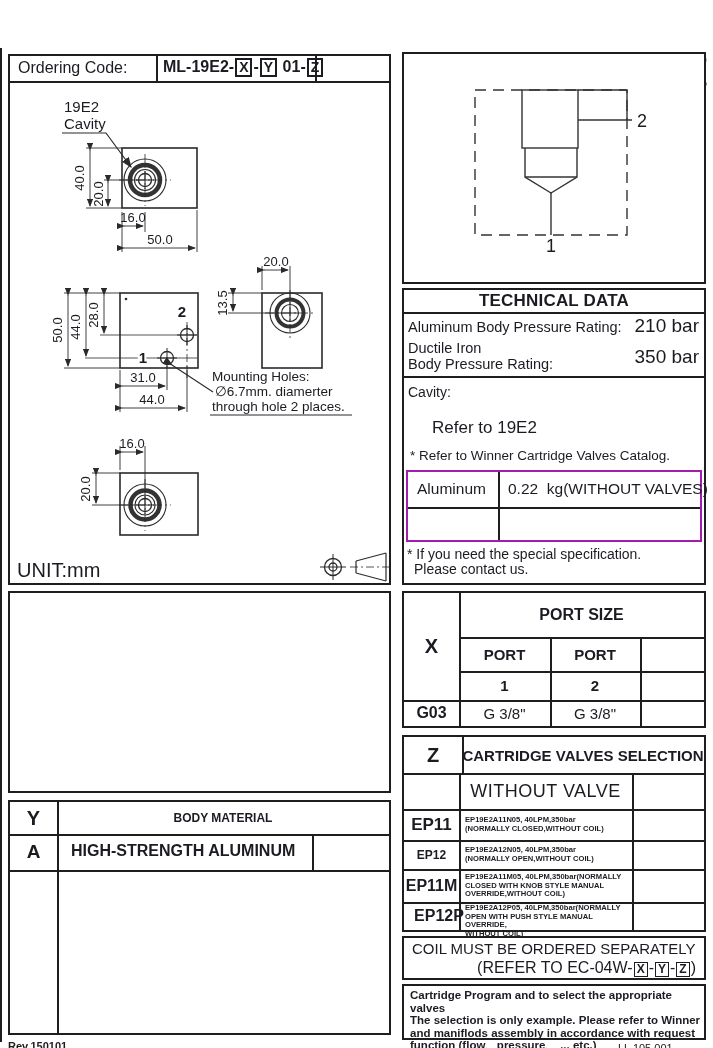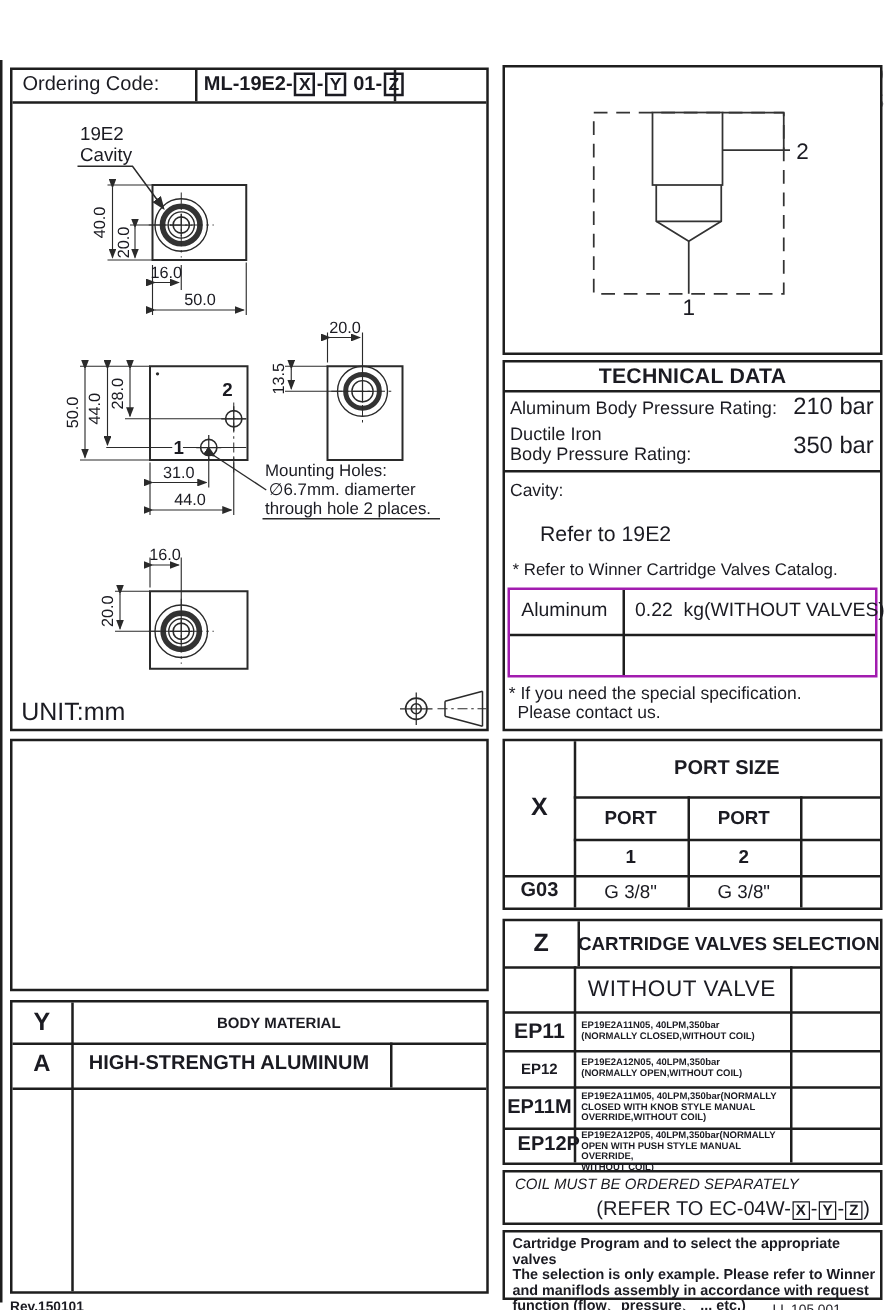--- a/index.html
+++ b/index.html
@@ -346,21 +346,21 @@
         <span>EP12P</span>
       </div>
     <div class="abs" style="left:61px;top:167px;width:166px;font-size:7.6px;font-weight:600;line-height:8.6px;">
       <div>EP19E2A12P05, 40LPM,350bar(NORMALLY</div>
       <div>OPEN WITH PUSH STYLE MANUAL OVERRIDE,</div>
       <div>WITHOUT COIL)</div>
     </div>
   </div>
 
   <div class="panel" style="left:402px;top:936px;width:304px;height:44px;">
-    <div class="abs" style="left:8px;top:2px;font-size:12px;white-space:nowrap;font-style:italic;">COIL MUST BE ORDERED SEPARATELY</div>
+    <div class="abs" style="left:8px;top:2px;font-size:15px;white-space:nowrap;">COIL MUST BE ORDERED SEPARATELY</div>
     <div class="abs" style="right:8px;top:21px;font-size:16px;white-space:nowrap;">
       <span>(REFER TO EC-04W-</span><span class="boxed" style="font-size:12px;border-width:1.5px;">X</span><span>-</span><span class="boxed" style="font-size:12px;border-width:1.5px;">Y</span><span>-</span><span class="boxed" style="font-size:12px;border-width:1.5px;">Z</span><span>)</span>
     </div>
   </div>
 
   <div class="panel" style="left:402px;top:984px;width:304px;height:56px;">
     <div class="abs" style="left:6px;top:3px;width:292px;font-size:11.5px;font-weight:bold;line-height:12.5px;">
       <div>Cartridge Program and to select the appropriate valves</div>
       <div>The selection is only example. Please refer to Winner</div>
       <div>and maniflods assembly in accordance with request</div>

